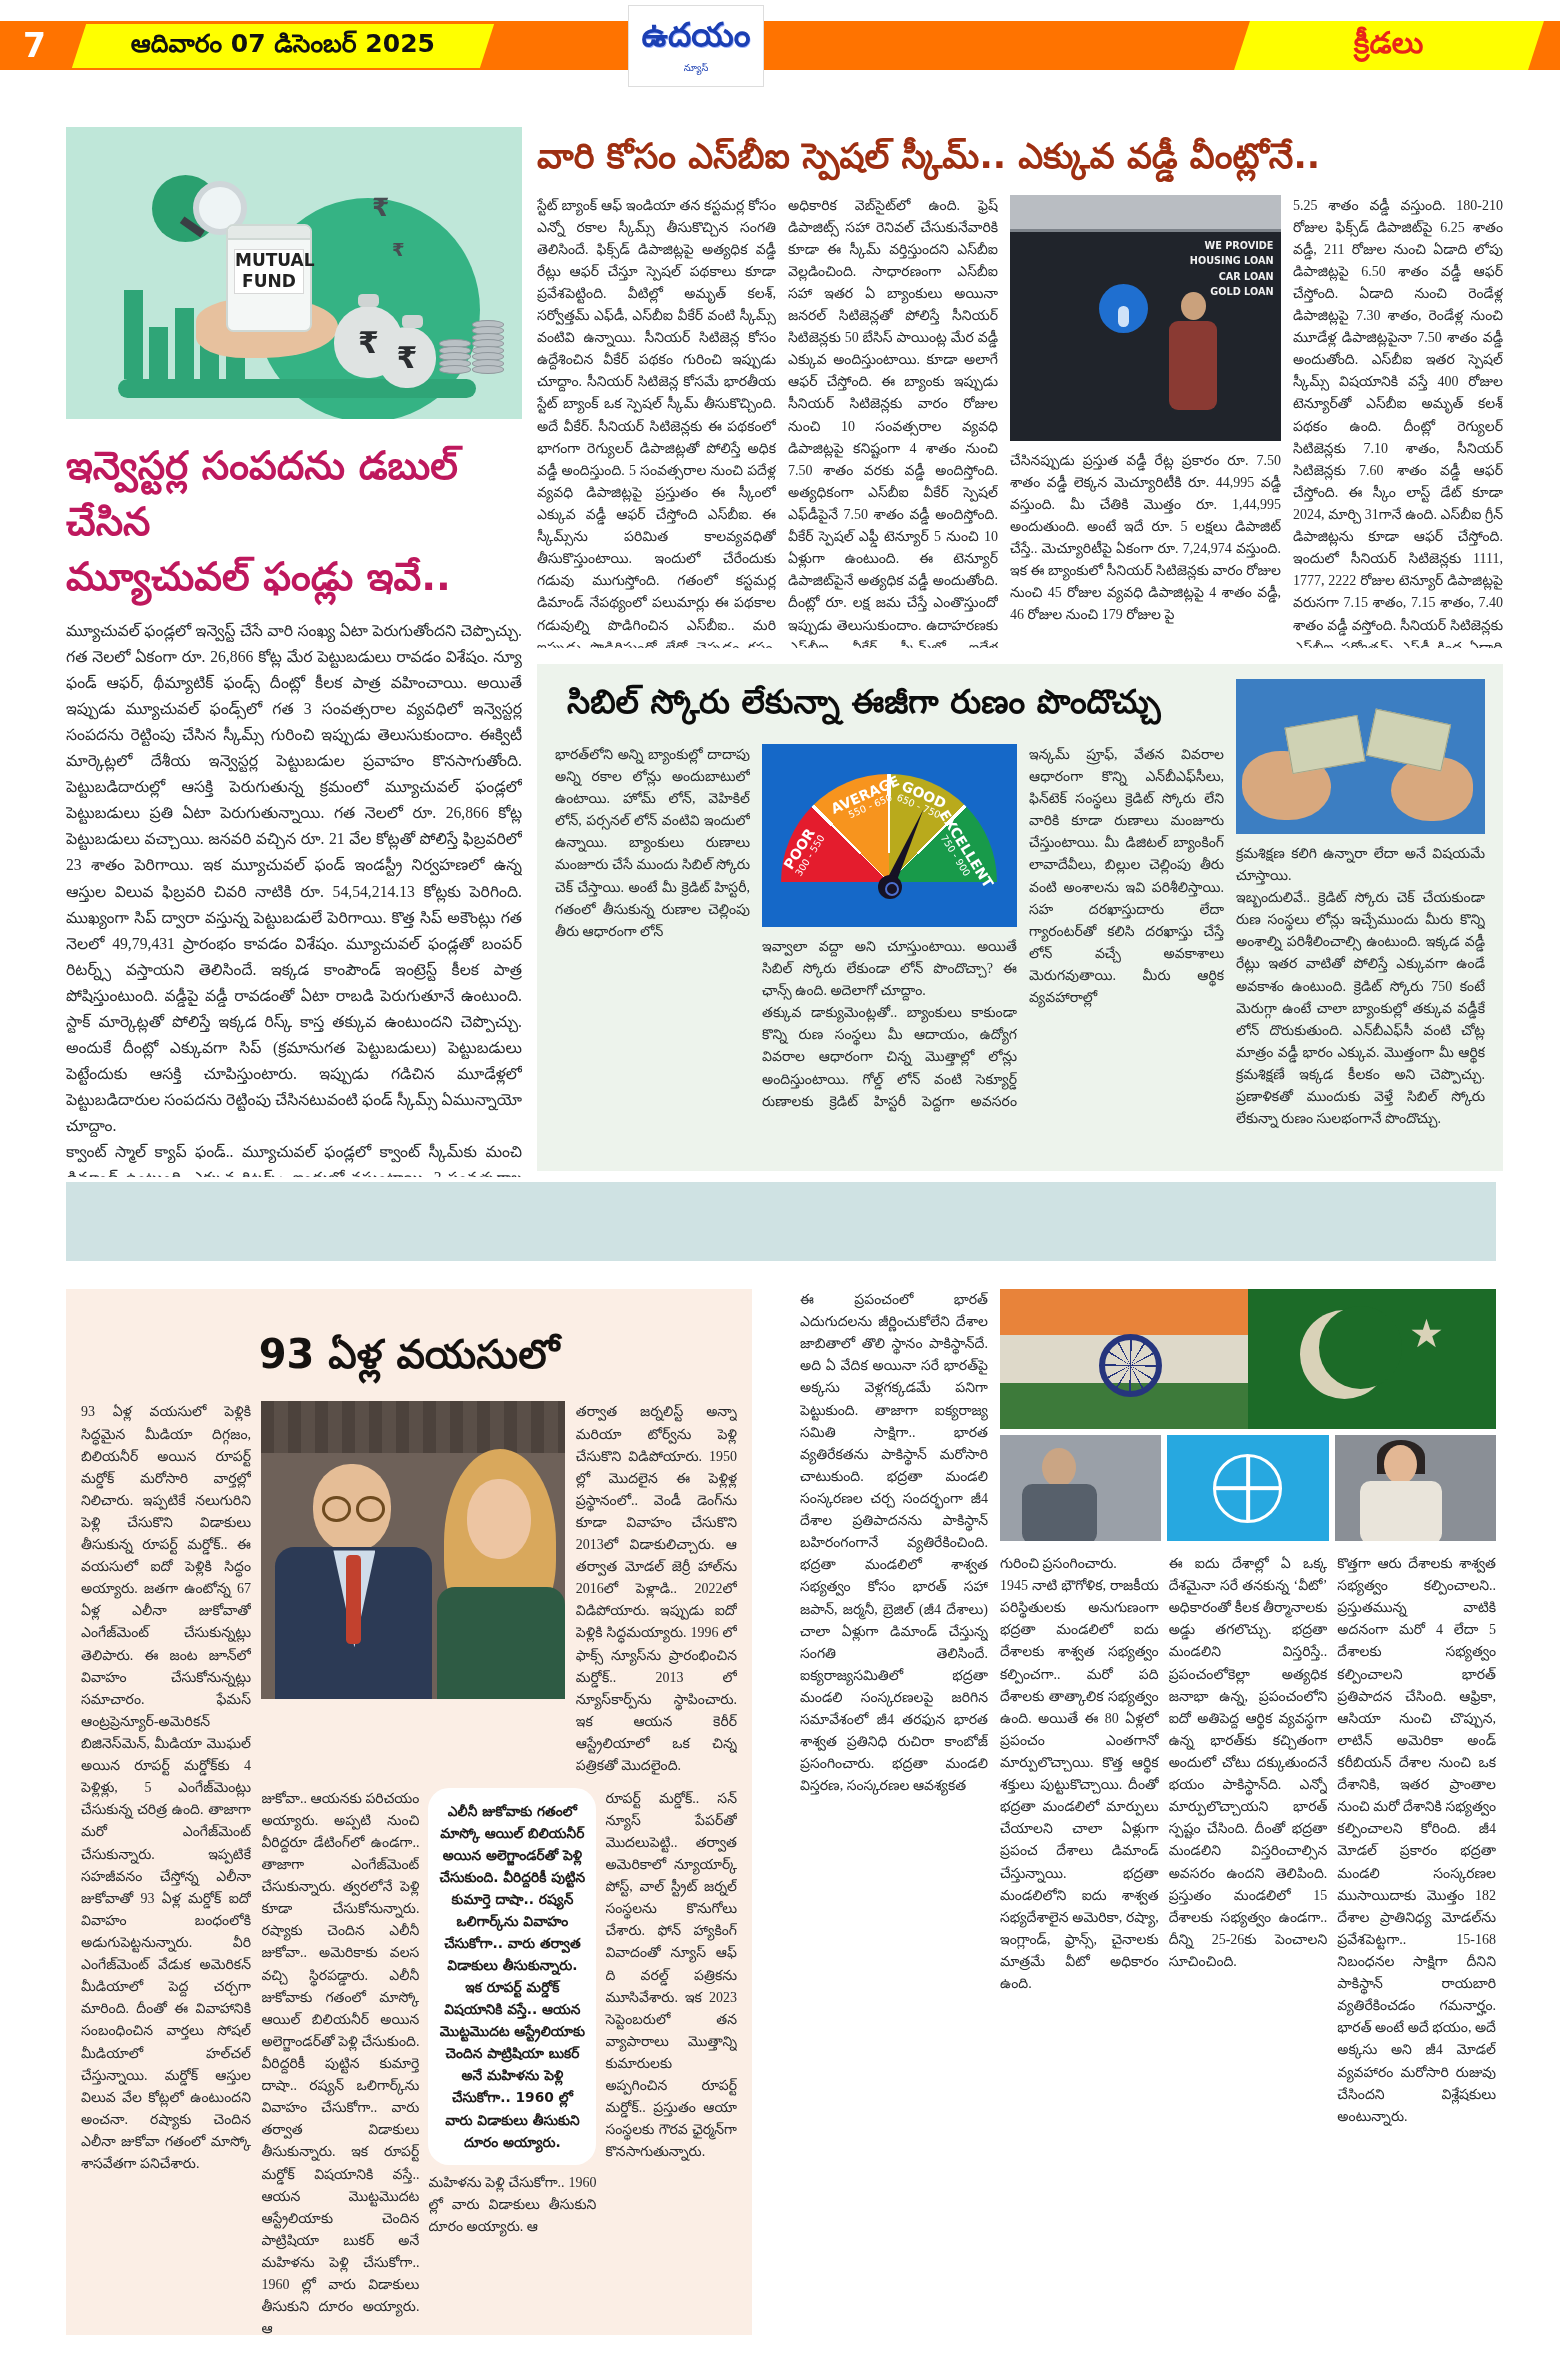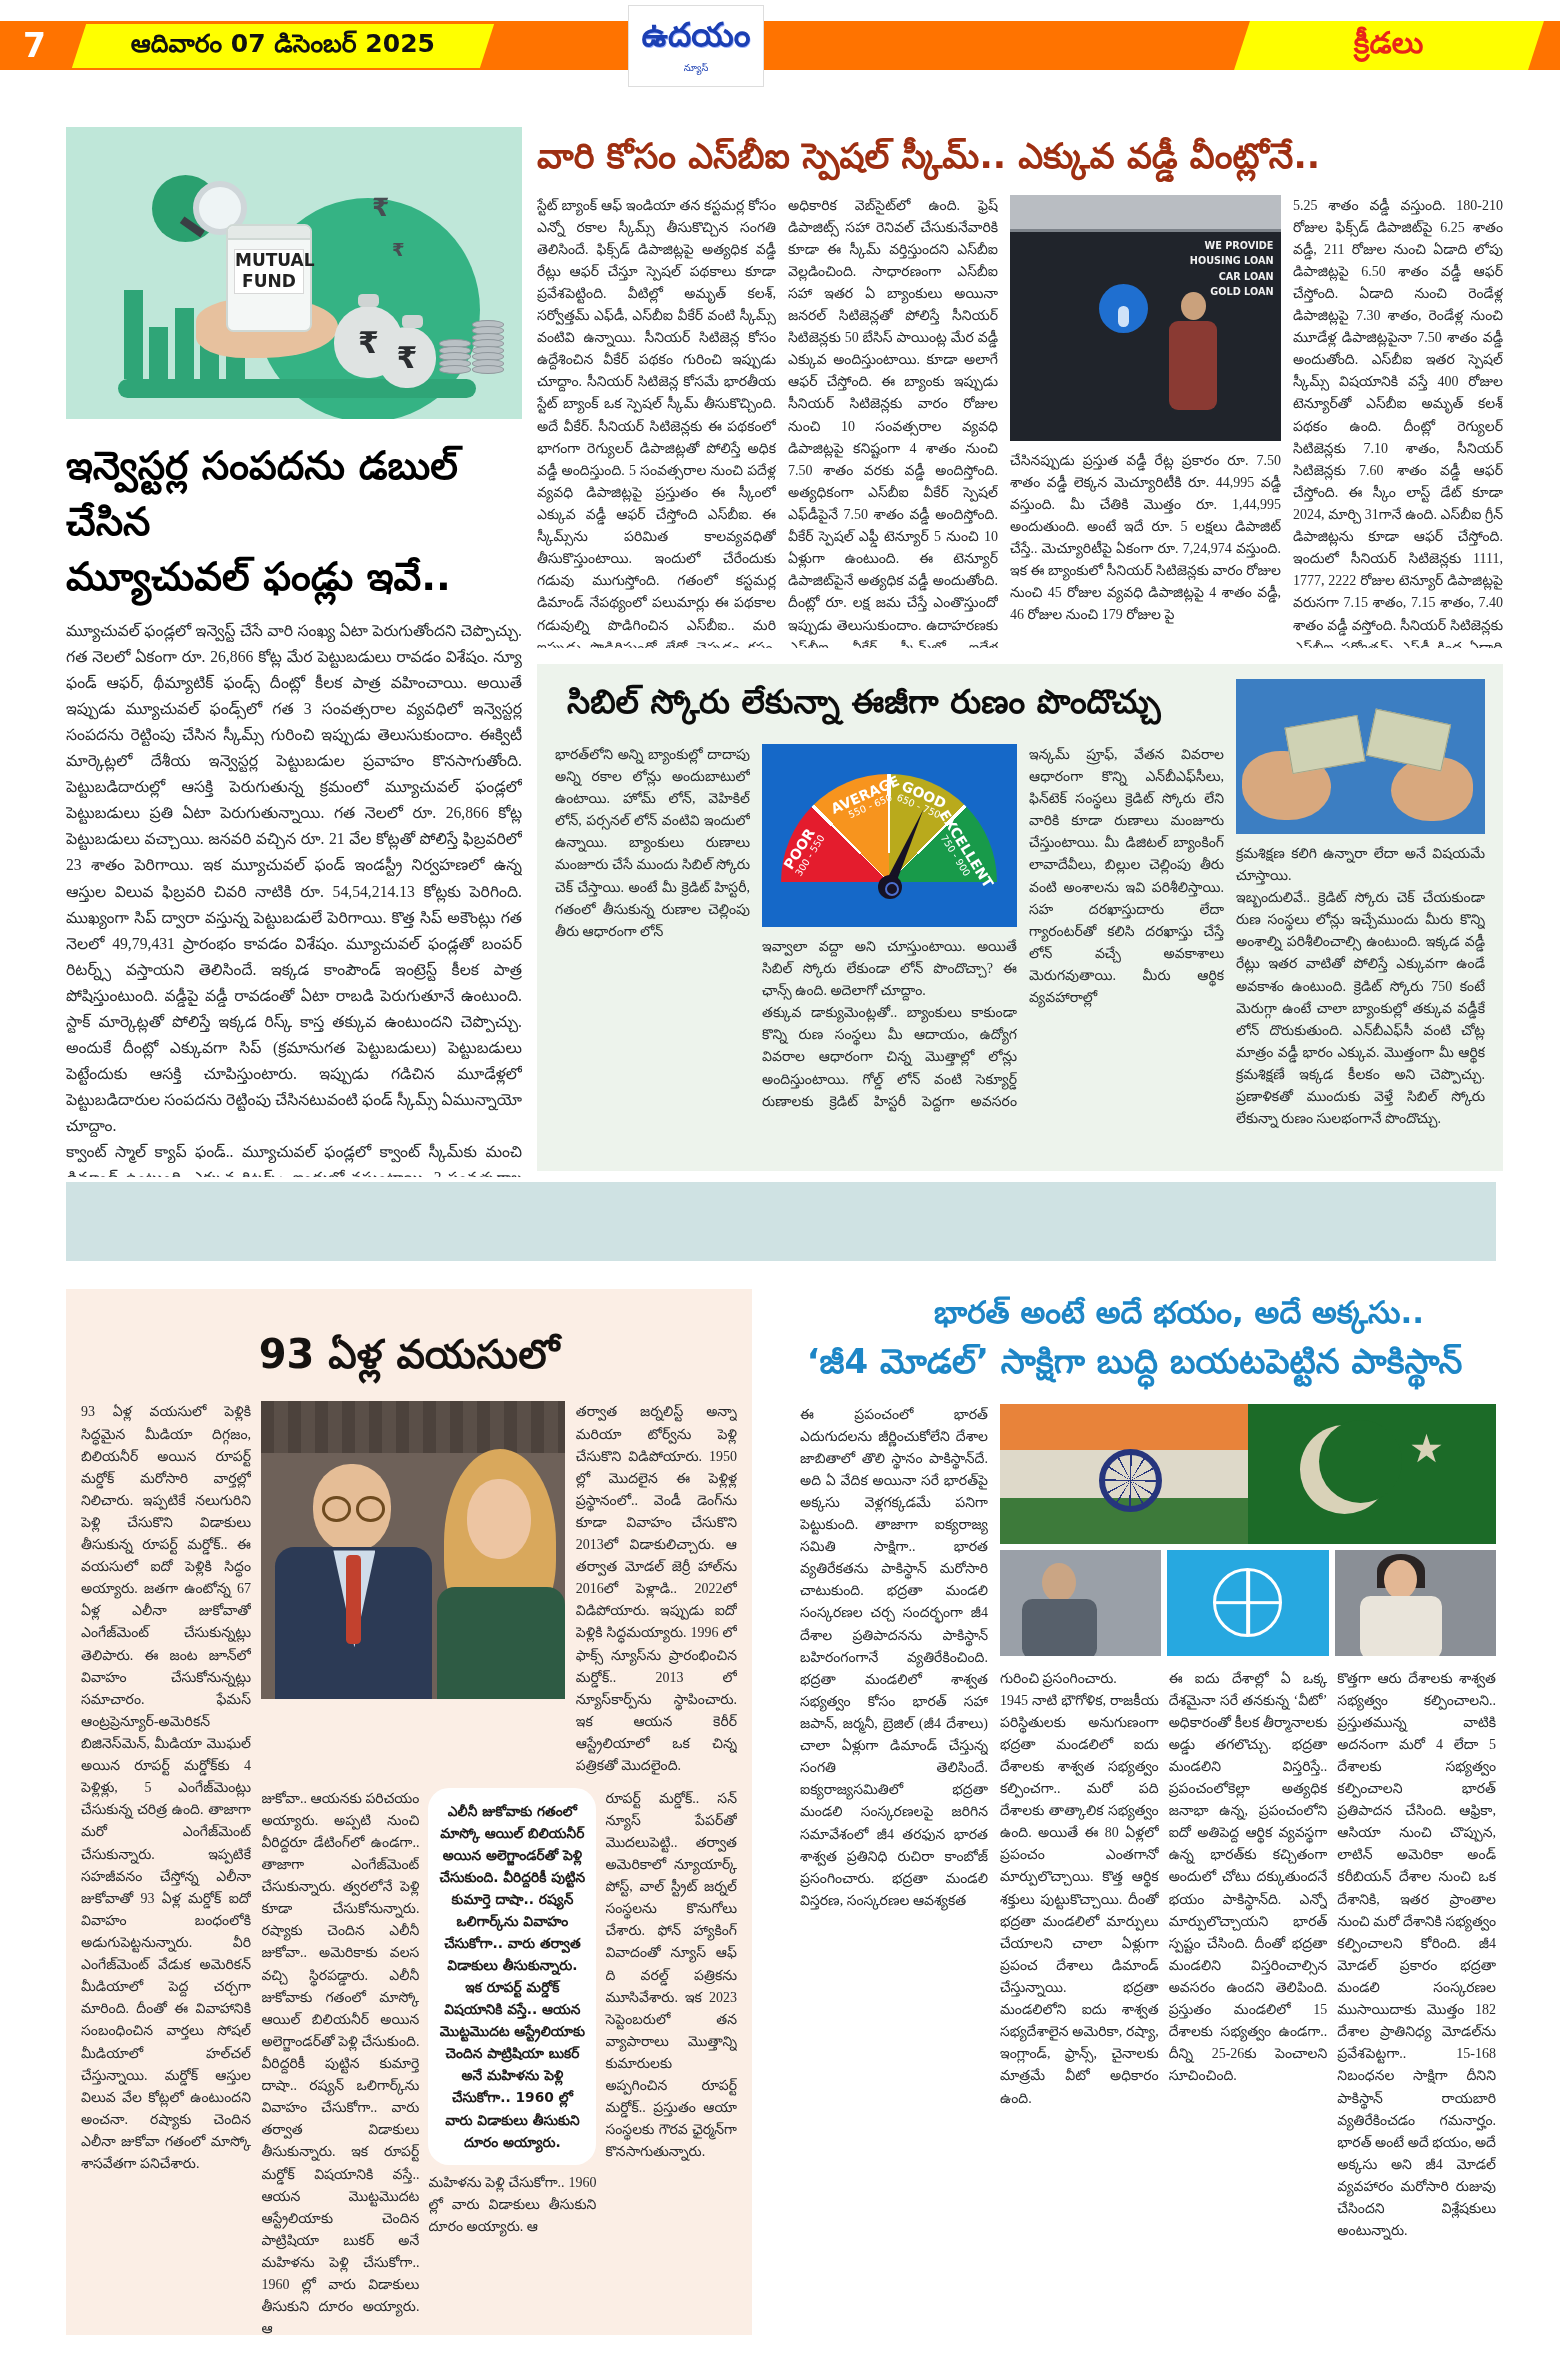--- a/index.html
+++ b/index.html
@@ -41,21 +41,21 @@
   .jar{position:absolute;left:160px;top:97px;width:82px;height:104px;background:#f4f7f6;border:2.2px solid #cfd8d4;border-radius:7.5px;}
   .jar-lid{height:12px;background:#e4e9e7;border-bottom:2.2px solid #cfd8d4;border-radius:6px 6px 0 0;}
   .jar-label{margin:9px 6px 0 6px;background:#ffffff;border:0.7px solid #d8d8d8;text-align:center;
     font-family:"DejaVu Sans","Liberation Sans",sans-serif;font-weight:bold;font-size:17px;line-height:1.25;color:#222;}
   .money-bag{position:absolute;width:69px;height:72px;background:#dfe3e2;border-radius:50% 50% 48% 48%;display:flex;align-items:center;justify-content:center;}
   .money-bag:before{content:"";position:absolute;top:-12px;left:24px;width:21px;height:13.4px;background:#cfd4d3;border-radius:4.5px;}
   .money-bag span{font-size:30px;font-weight:bold;color:#2a2d30;font-family:"DejaVu Sans",sans-serif;}
   .rupee-float{position:absolute;color:#474d52;font-weight:bold;font-family:"DejaVu Sans",sans-serif;}
   .coinstack{position:absolute;display:flex;flex-direction:column-reverse;}
   .coin{width:30px;height:6.7px;background:#b9c0c4;border:0.7px solid #8f979c;border-radius:50%;margin-top:-2.2px;}
-  .mf-headline{color:#000000;font-family:"DejaVu Sans","Liberation Sans",sans-serif;font-weight:bold;
+  .mf-headline{color:#be185d;font-family:"DejaVu Sans","Liberation Sans",sans-serif;font-weight:bold;
     font-size:39px;line-height:1.42;margin:19.4px 0 13.4px 0;}
   .mf-body{height:559px;}
 
   .right-stack{flex:1;display:flex;flex-direction:column;}
   .sbi-headline{color:#9e2f12;font-family:"DejaVu Sans","Liberation Sans",sans-serif;font-weight:bold;
     font-size:35px;line-height:1.2;margin:7.5px 0 18px 0;}
   .sbi-body{display:flex;gap:12px;height:453px;}
   .sbi-c1{width:239px;flex:none;}
   .sbi-c2{width:210px;flex:none;}
   .sbi-c3{width:271px;flex:none;display:flex;flex-direction:column;}
@@ -339,24 +339,20 @@
               <div class="inset-box">ఎలీనీ జుకోవాకు గతంలో మాస్కో ఆయిల్ బిలియనీర్ అయిన అలెగ్జాండర్‌తో పెళ్లి చేసుకుంది. వీరిద్దరికీ పుట్టిన కుమార్తె దాషా.. రష్యన్ ఒలిగార్క్‌ను వివాహం చేసుకోగా.. వారు తర్వాత విడాకులు తీసుకున్నారు. ఇక రూపర్ట్ మర్డోక్ విషయానికి వస్తే.. ఆయన మొట్టమొదట ఆస్ట్రేలియాకు చెందిన పాట్రిషియా బుకర్ అనే మహిళను పెళ్లి చేసుకోగా.. 1960 ల్లో వారు విడాకులు తీసుకుని దూరం అయ్యారు.</div>
               <div class="col" style="margin-top:7.5px;height:89px;">మహిళను పెళ్లి చేసుకోగా.. 1960 ల్లో వారు విడాకులు తీసుకుని దూరం అయ్యారు. ఆ</div>
             </div>
             <div class="col m-b3">రూపర్ట్ మర్డోక్.. సన్ న్యూస్ పేపర్‌తో మొదలుపెట్టి.. తర్వాత అమెరికాలో న్యూయార్క్ పోస్ట్, వాల్ స్ట్రీట్ జర్నల్ సంస్థలను కొనుగోలు చేశారు. ఫోన్ హ్యాకింగ్ వివాదంతో న్యూస్ ఆఫ్ ది వరల్డ్ పత్రికను మూసివేశారు. ఇక 2023 సెప్టెంబరులో తన వ్యాపారాలు మొత్తాన్ని కుమారులకు అప్పగించిన రూపర్ట్ మర్డోక్.. ప్రస్తుతం ఆయా సంస్థలకు గౌరవ ఛైర్మన్‌గా కొనసాగుతున్నారు.</div>
           </div>
         </div>
       </div>
     </div>
 
     <div class="pak">
-      <div class="pak-headline">
-        <div class="pak-h1">భారత్ అంటే అదే భయం, అదే అక్కసు..</div>
-        <div class="pak-h2">‘జీ4 మోడల్’ సాక్షిగా బుద్ధి బయటపెట్టిన పాకిస్థాన్</div>
-      </div>
       <div class="p-body">
         <div class="col p-c1">ఈ ప్రపంచంలో భారత్ ఎదుగుదలను జీర్ణించుకోలేని దేశాల జాబితాలో తొలి స్థానం పాకిస్థాన్‌దే. అది ఏ వేదిక అయినా సరే భారత్‌పై అక్కసు వెళ్లగక్కడమే పనిగా పెట్టుకుంది. తాజాగా ఐక్యరాజ్య సమితి సాక్షిగా.. భారత వ్యతిరేకతను పాకిస్థాన్ మరోసారి చాటుకుంది. భద్రతా మండలి సంస్కరణల చర్చ సందర్భంగా జీ4 దేశాల ప్రతిపాదనను పాకిస్థాన్ బహిరంగంగానే వ్యతిరేకించింది. భద్రతా మండలిలో శాశ్వత సభ్యత్వం కోసం భారత్ సహా జపాన్, జర్మనీ, బ్రెజిల్ (జీ4 దేశాలు) చాలా ఏళ్లుగా డిమాండ్ చేస్తున్న సంగతి తెలిసిందే. ఐక్యరాజ్యసమితిలో భద్రతా మండలి సంస్కరణలపై జరిగిన సమావేశంలో జీ4 తరఫున భారత శాశ్వత ప్రతినిధి రుచిరా కాంబోజ్ ప్రసంగించారు. భద్రతా మండలి విస్తరణ, సంస్కరణల ఆవశ్యకత</div>
         <div class="p-right">
           <div class="flags">
             <div class="flag-india">
               <div class="chakra"></div>
             </div>
             <div class="flag-pak">
               <div class="crescent"></div>
               <div class="pak-star">★</div>

